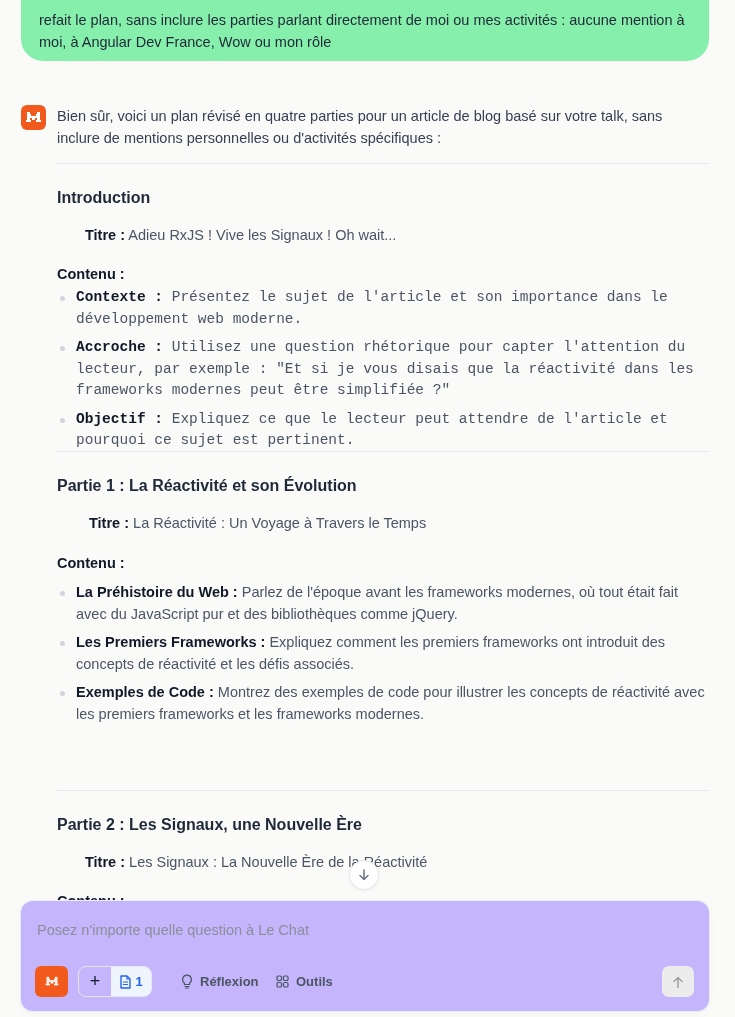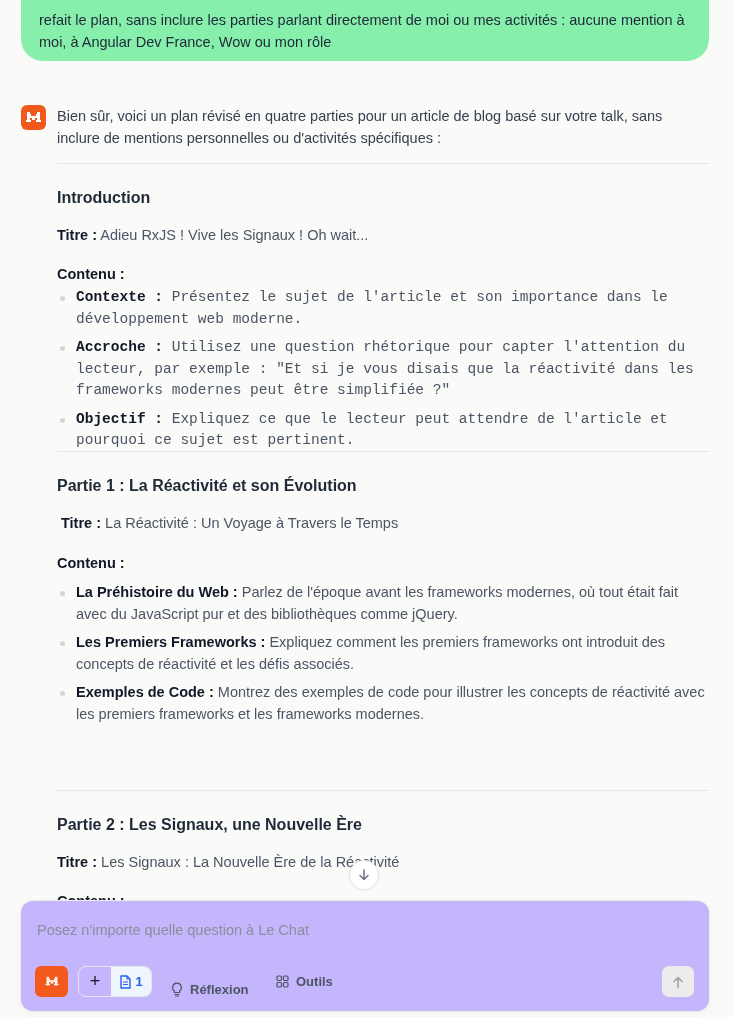--- a/index.html
+++ b/index.html
@@ -26,21 +26,21 @@
   }
   .avatar svg { width: 15px; height: 13px; }
 
   .content { position: absolute; left: 57px; top: 0; width: 652px; }
   .intro { font-size: 14.5px; line-height: 22px; color: #374151; }
   .divider { height: 1px; background: #e5e7eb; width: 652px; }
 
   .section-title {
     font-size: 16px; font-weight: 700; color: #1f2937; line-height: 22px;
   }
-  .line { font-size: 14.5px; line-height: 22px; color: #4b5563; }
+  .line { font-size: 14.5px; line-height: 22px; color: #4b5563; margin-left: 28px; }
   .line b { color: #111827; font-weight: 700; }
   .label { font-size: 14.5px; font-weight: 700; color: #111827; line-height: 22px; text-align: center; }
 
   ul.items { list-style: none; }
   ul.items li {
     position: relative; padding-left: 19px;
     font-size: 14.5px; line-height: 21.5px; color: #4b5563;
   }
   ul.items li::before {
     content: ""; position: absolute; left: 3px; top: 9px;
@@ -84,21 +84,21 @@
   }
   .file-btn {
     flex: 1; height: 100%; background: #eef5fd; display: flex; align-items: center;
     justify-content: center; gap: 4px; color: #2563eb; font-size: 13px; font-weight: 700;
   }
 
   .tool-btn {
     position: absolute; top: 65px; height: 31px; display: flex; align-items: center; gap: 7px;
     font-size: 13px; font-weight: 700; color: #4b5563;
   }
-  .tool-reflexion { left: 150px; align-items: flex-end; }
+  .tool-reflexion { left: 160px; }
   .tool-outils { left: 255px; }
 
   .send-btn {
     position: absolute; right: 15px; top: 65px; width: 32px; height: 31px;
     background: #ececec; border-radius: 7px;
     display: flex; align-items: center; justify-content: center;
   }
 </style>
 </head>
 <body>

